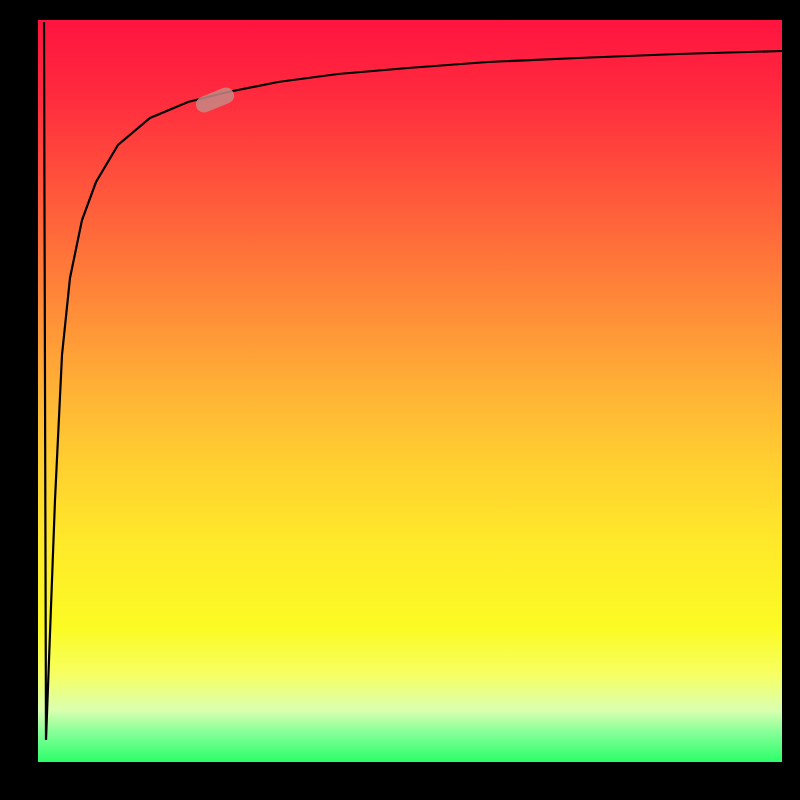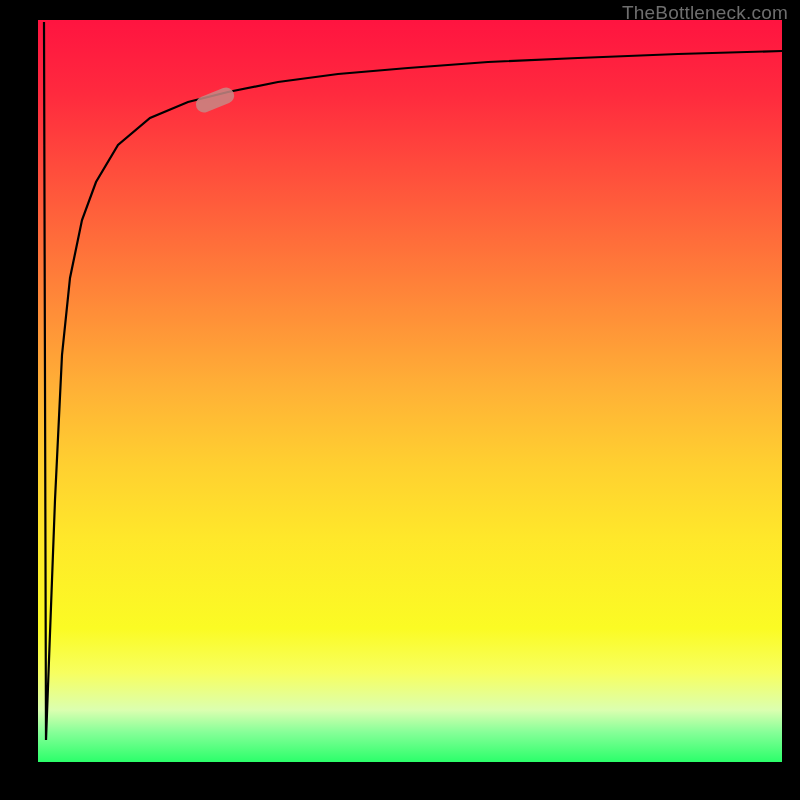--- a/index.html
+++ b/index.html
@@ -80,14 +80,13 @@
              L 370 48
              L 450 42
              L 540 38
              L 640 34
              L 744 31"></path>
     <g transform="translate(177,80) rotate(-22)">
       <rect x="-20" y="-8" width="40" height="16" rx="8" ry="8" fill="#c78885" opacity="0.85"></rect>
     </g>
   </svg>
 
-  <div class="attribution">TheBottleneck.com</div>
 </div>
 
 </body></html>

